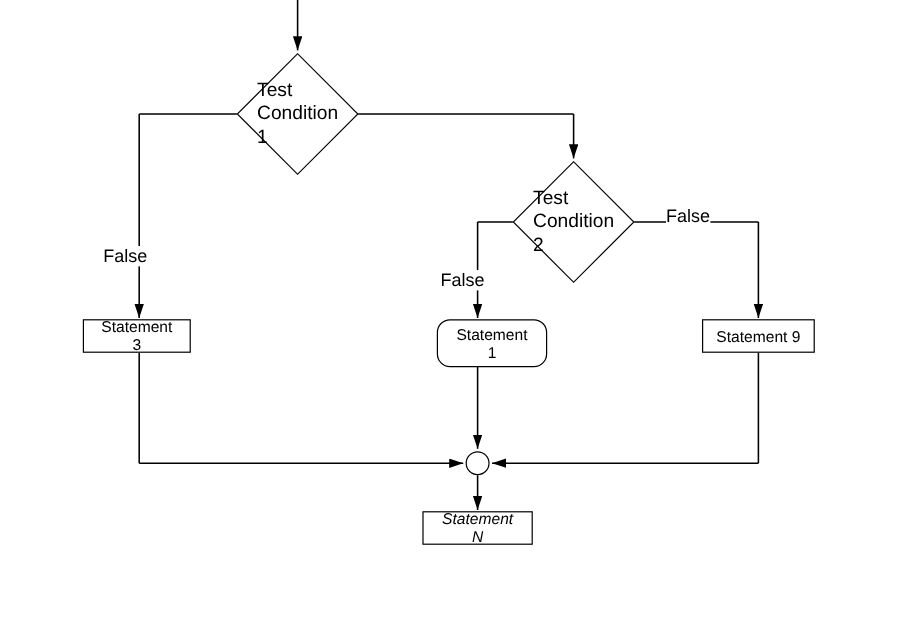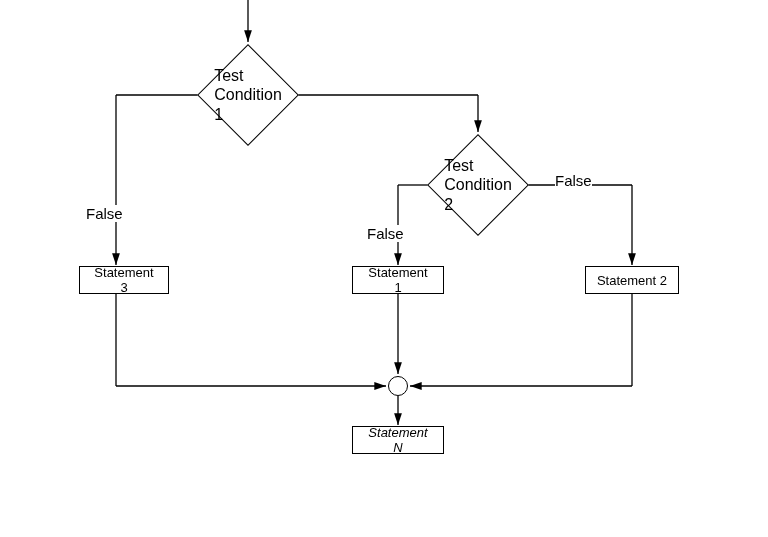--- a/index.html
+++ b/index.html
@@ -113,30 +113,30 @@
   <div class="diamond" style="left:198px; top:45px;">
     <div class="diamond-shape"></div>
     <div class="diamond-text">Test<br>Condition<br>1</div>
   </div>
 
   <div class="diamond" style="left:428px; top:135px;">
     <div class="diamond-shape"></div>
     <div class="diamond-text">Test<br>Condition<br>2</div>
   </div>
 
-  <div class="box" style="left:79px; top:266px; width:90px; height:28px;">
+  <div class="box" style="left:69px; top:266px; width:90px; height:28px;">
     <span>Statement 3</span>
   </div>
 
-  <div class="box" style="left:352px; top:266px; width:92px; height:28px;">
+  <div class="box" style="left:364px; top:266px; width:92px; height:40px;border-radius:11px;">
     <span>Statement 1</span>
   </div>
 
   <div class="box" style="left:585px; top:266px; width:94px; height:28px;">
-    <span>Statement 2</span>
+    <span>Statement 9</span>
   </div>
 
   <div class="merge-circle" style="left:388px; top:376px;"></div>
 
   <div class="box" style="left:352px; top:426px; width:92px; height:28px;font-style:italic;">
     <span>Statement N</span>
   </div>
 
   <div class="label" style="left:86px; top:205px;">False</div>
   <div class="label" style="left:367px; top:225px;">False</div>

